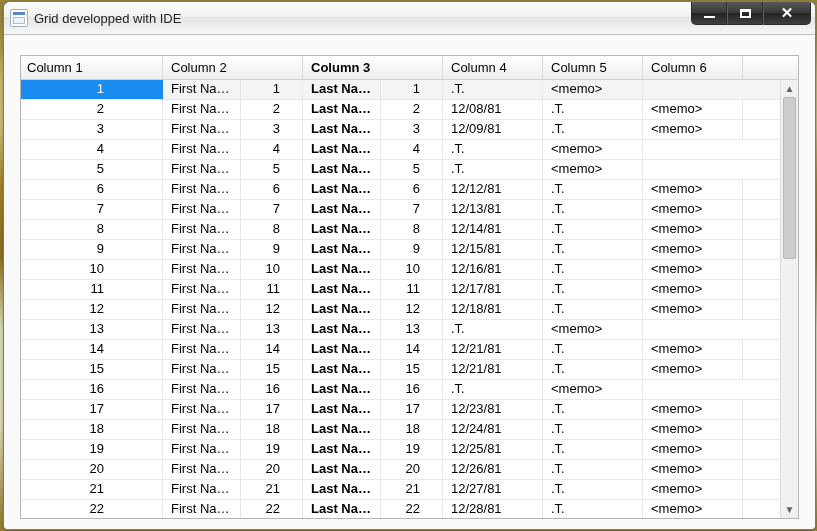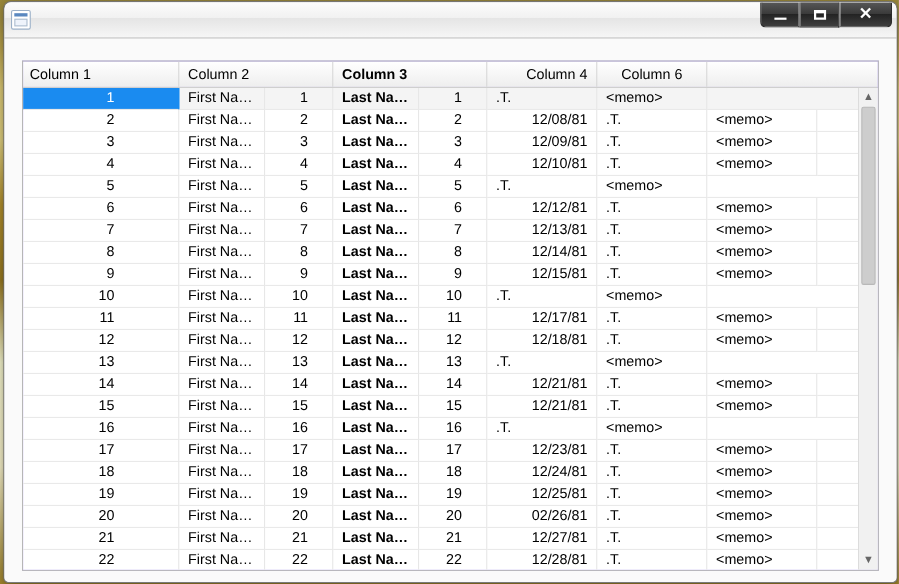--- a/index.html
+++ b/index.html
@@ -105,21 +105,21 @@
   .client {
     flex: 1;
     background: #fafafa;
     padding: 20px 16px 10px 16px;
     box-sizing: border-box;
     display: flex;
   }
   .grid-frame {
     flex: 1;
     border: 1px solid #b6b6b6;
-    background: #c4b5fd;
+    background: #14532d;
     display: flex;
     flex-direction: column;
     overflow: hidden;
   }
 
   
   .grid-header {
     display: flex;
     height: 24px;
     background: linear-gradient(180deg, #ffffff 0%, #f8f8f8 40%, #eeeeee 100%);
@@ -167,42 +167,42 @@
     overflow: hidden;
     white-space: nowrap;
     text-overflow: ellipsis;
   }
 
   .col-c1 { width: 142px; text-align: right; padding-right: 58px; }
   .col-c2 { width: 78px; }
   .col-c2b{ width: 62px; text-align: right; padding-right: 22px; border-right-color:#e7e7e7;}
   .col-c3 { width: 78px; font-weight: bold; }
   .col-c3b{ width: 62px; text-align: right; padding-right: 22px; }
-  .col-c4 { width: 100px; text-align: right; }
+  .col-c4 { width: 100px; }
   .col-c5 { width: 100px; }
   .col-c6 { width: 100px; }
   .col-tail { flex: 1; border-right: none; }
 
   
   .row.selected .cell.col-c1 {
     background: #1a8bf0;
     color: #fff;
     border-right-color: #1a8bf0;
   }
   .row.selected {
     background: #f4f4f4;
   }
 
   
   .hcell.col-c1 { width: 142px; text-align: left; padding-left: 6px; }
   .hcell.col-c2 { width: 140px; }
   .hcell.col-c3 { width: 140px; }
   .hcell.col-c4 { width: 100px; }
   .hcell.col-c5 { width: 100px; }
-  .hcell.col-c6 { width: 100px; text-align: center; }
+  .hcell.col-c6 { width: 100px; }
   .hcell.col-tail { flex: 1; border-right: none; }
 
   
   .vscroll {
     position: absolute;
     top: 0; right: 0; bottom: 0;
     width: 17px;
     background: #f1f1f1;
     border-left: 1px solid #dcdcdc;
     display: flex;
@@ -226,20 +226,21 @@
     border: 1px solid #b8b8b8;
     border-radius: 2px;
   }
 </style>
 </head>
 <body>
 
 <div class="window">
   <div class="titlebar">
     <div class="app-icon"></div>
+    <div class="title-text">Grid developped with IDE</div>
     <div class="win-controls">
       <div class="win-btn">
         <div class="minimize-glyph"></div>
       </div>
       <div class="win-btn">
         <div class="maximize-glyph"></div>
       </div>
       <div class="win-btn">
         <span class="close-glyph">✕</span>
       </div>
@@ -247,20 +248,21 @@
   </div>
 
   <div class="client">
     <div class="grid-frame">
 
       <div class="grid-header">
         <div class="hcell col-c1">Column 1</div>
         <div class="hcell col-c2">Column 2</div>
         <div class="hcell col-c3">Column 3</div>
         <div class="hcell col-c4">Column 4</div>
+        <div class="hcell col-c5">Column 5</div>
         <div class="hcell col-c6">Column 6</div>
         <div class="hcell col-tail"></div>
       </div>
 
       <div class="grid-body">
         <div class="grid-scroll" id="grid-rows" style="right:17px;">
             <div class="row selected">
               <div class="cell col-c1">1</div>
               <div class="cell col-c2">First Name</div>
               <div class="cell col-c2b">1</div>
@@ -291,21 +293,20 @@
               <div class="cell col-c5">.T.</div>
               <div class="cell col-c6">&lt;memo&gt;</div>
               <div class="cell col-tail"></div>
             </div>
             <div class="row">
               <div class="cell col-c1">4</div>
               <div class="cell col-c2">First Name</div>
               <div class="cell col-c2b">4</div>
               <div class="cell col-c3">Last Name</div>
               <div class="cell col-c3b">4</div>
-              <div class="cell col-c4">12/10/81</div>
               <div class="cell col-c5">.T.</div>
               <div class="cell col-c6">&lt;memo&gt;</div>
               <div class="cell col-tail"></div>
             </div>
             <div class="row">
               <div class="cell col-c1">5</div>
               <div class="cell col-c2">First Name</div>
               <div class="cell col-c2b">5</div>
               <div class="cell col-c3">Last Name</div>
               <div class="cell col-c3b">5</div>
@@ -356,20 +357,21 @@
               <div class="cell col-c5">.T.</div>
               <div class="cell col-c6">&lt;memo&gt;</div>
               <div class="cell col-tail"></div>
             </div>
             <div class="row">
               <div class="cell col-c1">10</div>
               <div class="cell col-c2">First Name</div>
               <div class="cell col-c2b">10</div>
               <div class="cell col-c3">Last Name</div>
               <div class="cell col-c3b">10</div>
+              <div class="cell col-c4">12/16/81</div>
               <div class="cell col-c5">.T.</div>
               <div class="cell col-c6">&lt;memo&gt;</div>
               <div class="cell col-tail"></div>
             </div>
             <div class="row">
               <div class="cell col-c1">11</div>
               <div class="cell col-c2">First Name</div>
               <div class="cell col-c2b">11</div>
               <div class="cell col-c3">Last Name</div>
               <div class="cell col-c3b">11</div>
@@ -463,21 +465,21 @@
               <div class="cell col-c5">.T.</div>
               <div class="cell col-c6">&lt;memo&gt;</div>
               <div class="cell col-tail"></div>
             </div>
             <div class="row">
               <div class="cell col-c1">20</div>
               <div class="cell col-c2">First Name</div>
               <div class="cell col-c2b">20</div>
               <div class="cell col-c3">Last Name</div>
               <div class="cell col-c3b">20</div>
-              <div class="cell col-c4">02/26/81</div>
+              <div class="cell col-c4">12/26/81</div>
               <div class="cell col-c5">.T.</div>
               <div class="cell col-c6">&lt;memo&gt;</div>
               <div class="cell col-tail"></div>
             </div>
             <div class="row">
               <div class="cell col-c1">21</div>
               <div class="cell col-c2">First Name</div>
               <div class="cell col-c2b">21</div>
               <div class="cell col-c3">Last Name</div>
               <div class="cell col-c3b">21</div>

